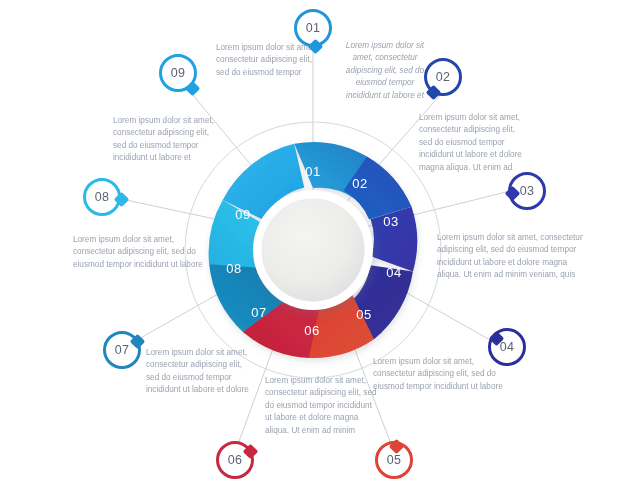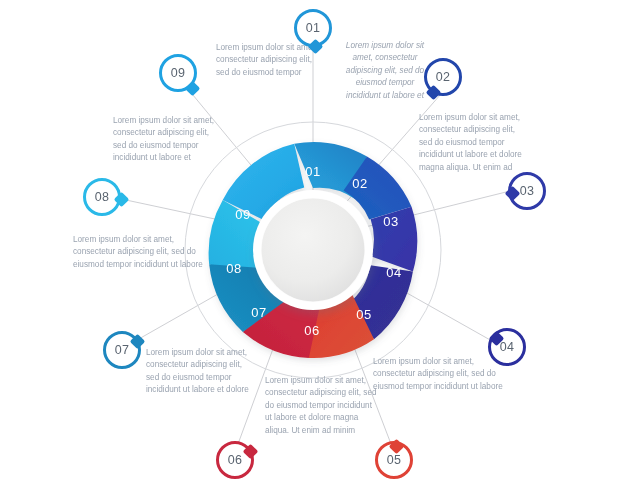--- a/index.html
+++ b/index.html
@@ -219,20 +219,24 @@
   <div class="txt" style="left: 333px; top: 40px; width: 104px; text-align: center; font-style: italic;">Lorem ipsum dolor sit
 amet, consectetur
 adipiscing elit, sed do
 eiusmod tempor
 incididunt ut labore et</div>
   <div class="txt" style="left: 419px; top: 112px; width: 128px; text-align: left;">Lorem ipsum dolor sit amet,
 consectetur adipiscing elit,
 sed do eiusmod tempor
 incididunt ut labore et dolore
 magna aliqua. Ut enim ad</div>
+  <div class="txt" style="left: 437px; top: 232px; width: 170px; text-align: left;">Lorem ipsum dolor sit amet, consectetur
+adipiscing elit, sed do eiusmod tempor
+incididunt ut labore et dolore magna
+aliqua. Ut enim ad minim veniam, quis</div>
   <div class="txt" style="left: 373px; top: 356px; width: 146px; text-align: left;">Lorem ipsum dolor sit amet,
 consectetur adipiscing elit, sed do
 eiusmod tempor incididunt ut labore</div>
   <div class="txt" style="left: 265px; top: 375px; width: 118px; text-align: left;">Lorem ipsum dolor sit amet,
 consectetur adipiscing elit, sed
 do eiusmod tempor incididunt
 ut labore et dolore magna
 aliqua. Ut enim ad minim</div>
   <div class="txt" style="left: 146px; top: 347px; width: 120px; text-align: left;">Lorem ipsum dolor sit amet,
 consectetur adipiscing elit,

